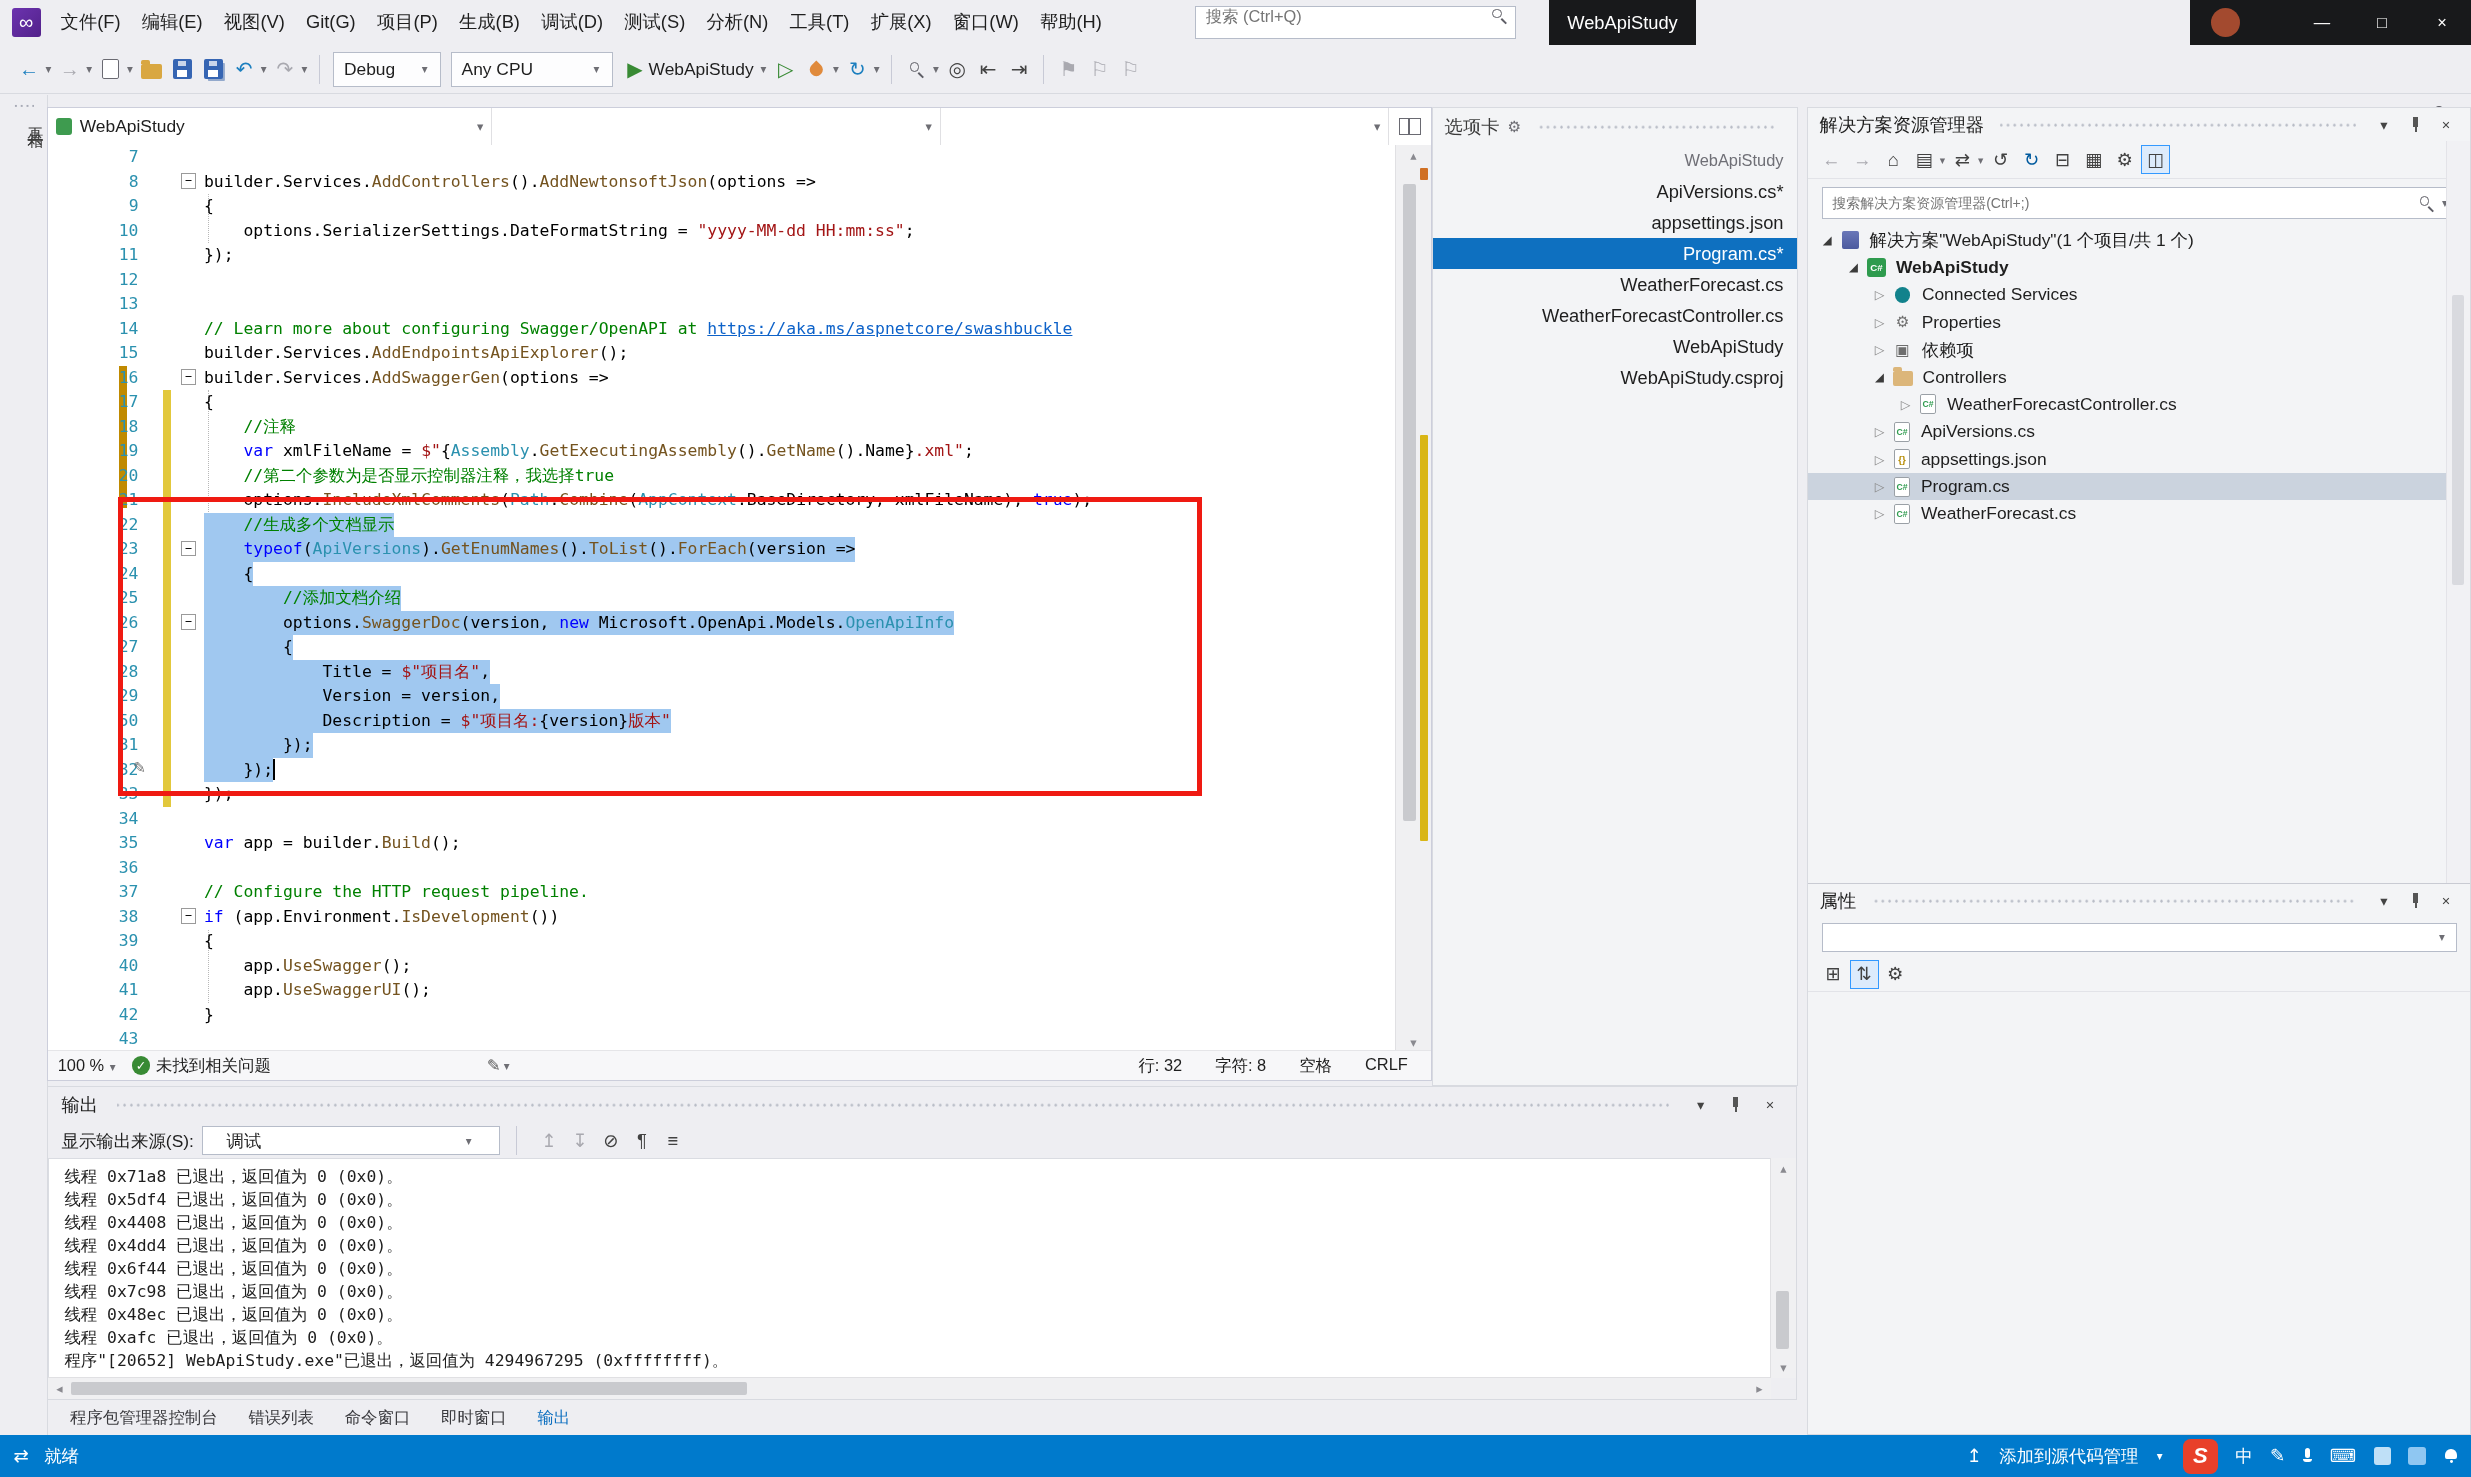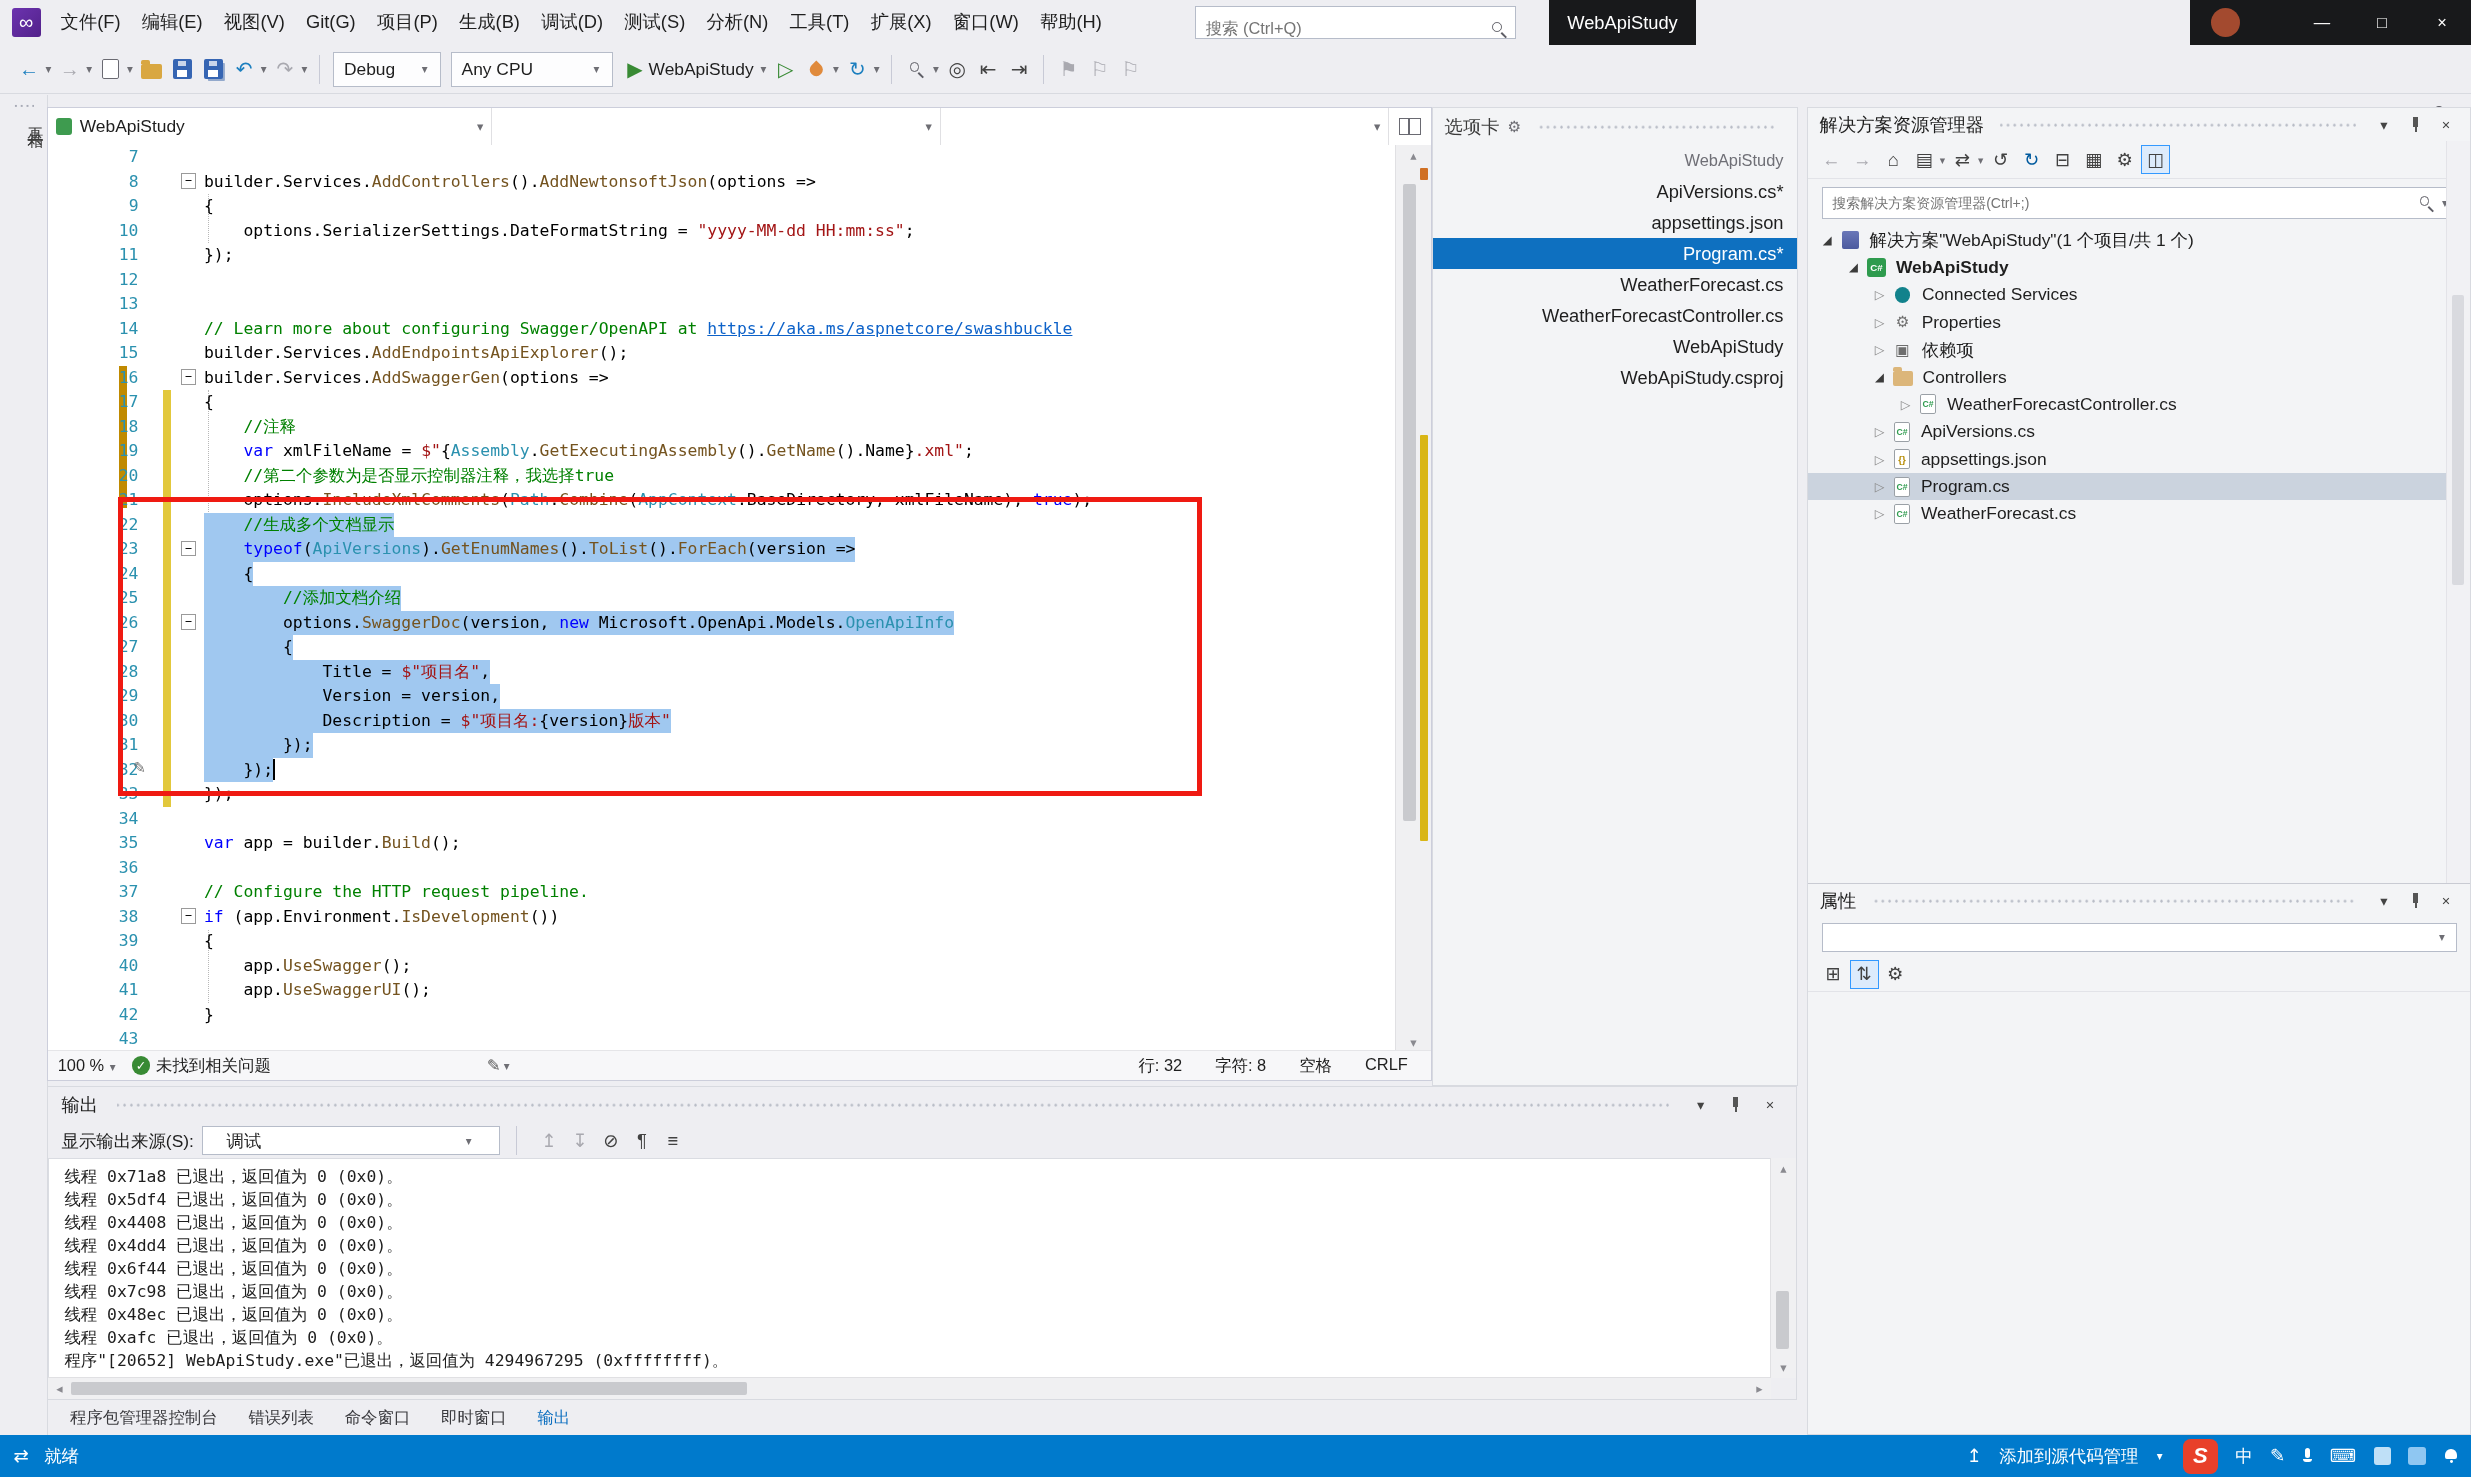--- a/index.html
+++ b/index.html
@@ -5,21 +5,21 @@
   html,body{margin:0;padding:0;background:#DADADD;}
   #root{position:relative;width:2472px;height:1477px;background:#EEEEF2;overflow:hidden;
         font-family:"Liberation Sans","DejaVu Sans",sans-serif;color:#1E1E1E;}
   
   .titlebar{position:absolute;left:0;top:0;width:2472px;height:45px;background:#EEEEF2;border-bottom:1px solid #D8DAE0;}
   .vs-logo{position:absolute;left:11.6px;top:7.7px;width:29px;height:29px;display:flex;align-items:center;justify-content:center;
            background:linear-gradient(135deg,#6C33AF,#52218A);color:#fff;font-size:20px;border-radius:2.9px;}
   #menu-items{position:absolute;left:50px;top:0;height:44px;white-space:nowrap;}
   .menu-item{display:inline-block;padding:0 10.6px;font-size:18.3px;line-height:44px;color:#1E1E1E;}
   .top-search{position:absolute;left:1195px;top:5.8px;width:321px;height:33px;background:#FFFFFF;border:1px solid #B6BCC9;
-              box-sizing:border-box;display:flex;align-items:flex-end;}
+              box-sizing:border-box;display:flex;align-items:flex-start;}
   .top-search input{flex:1;border:none;outline:none;font-size:16.4px;color:#6D6D6D;padding:0 9.7px;background:transparent;
               font-family:"Liberation Sans","DejaVu Sans",sans-serif;}
   .title-pill{position:absolute;left:1549px;top:0;width:147px;height:45px;background:#18191B;color:#FFFFFF;
               display:flex;align-items:center;justify-content:center;font-size:18.3px;}
   .tb-dark{position:absolute;left:2190px;top:0;width:282px;height:45px;background:#18191B;display:flex;align-items:center;}
   .avatar{width:29px;height:29px;border-radius:50%;background:#A34A2F;margin-left:21px;}
   .winbtns{margin-left:auto;display:flex;height:45px;}
   .winbtn{width:60px;height:45px;display:flex;align-items:center;justify-content:center;color:#FFFFFF;font-size:16.4px;}
   
   .toolbar-row{position:absolute;left:0;top:45px;width:2472px;height:49px;background:#EEEEF2;border-bottom:1px solid #D8DAE0;
@@ -407,21 +407,21 @@
             <span class="ln">28</span>
             <span class="cmargin"></span>
             <span class="codetext selbg"><span class="tk-p">            Title = </span><span class="tk-s">$"项目名"</span><span class="tk-p">,</span></span>
           </div>
           <div class="code-row">
             <span class="ln">29</span>
             <span class="cmargin"></span>
             <span class="codetext selbg"><span class="tk-p">            Version = version,</span></span>
           </div>
           <div class="code-row">
-            <span class="ln">30</span>
+            <span class="ln">50</span>
             <span class="cmargin"></span>
             <span class="codetext selbg"><span class="tk-p">            Description = </span><span class="tk-s">$"项目名:</span><span class="tk-p">{version}</span><span class="tk-s">版本"</span></span>
           </div>
           <div class="code-row">
             <span class="ln">31</span>
             <span class="cmargin"></span>
             <span class="codetext selbg"><span class="tk-p">        });</span></span>
           </div>
           <div class="code-row">
             <span class="ln">32</span>

